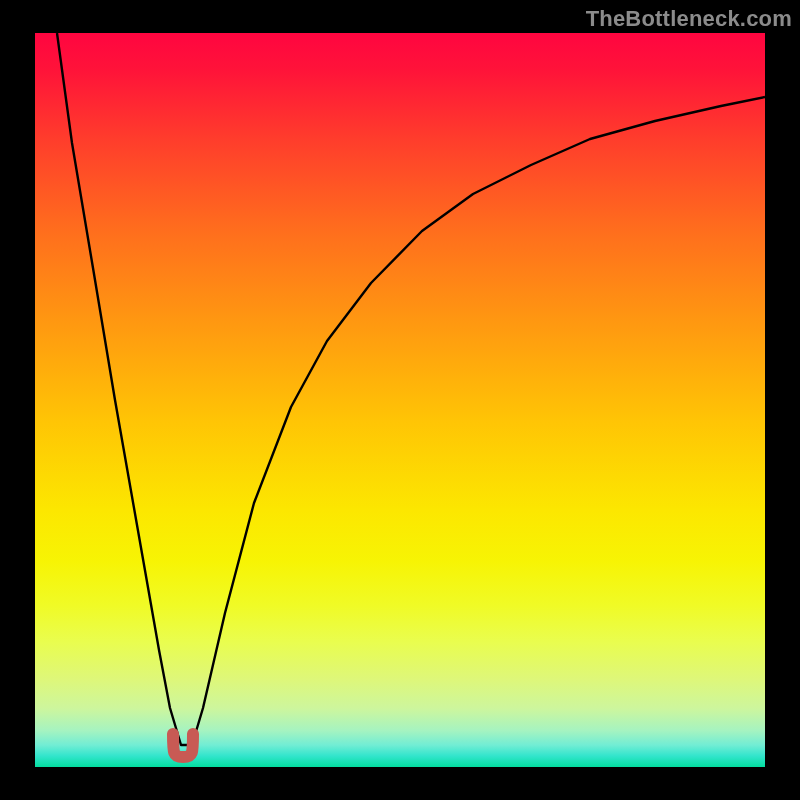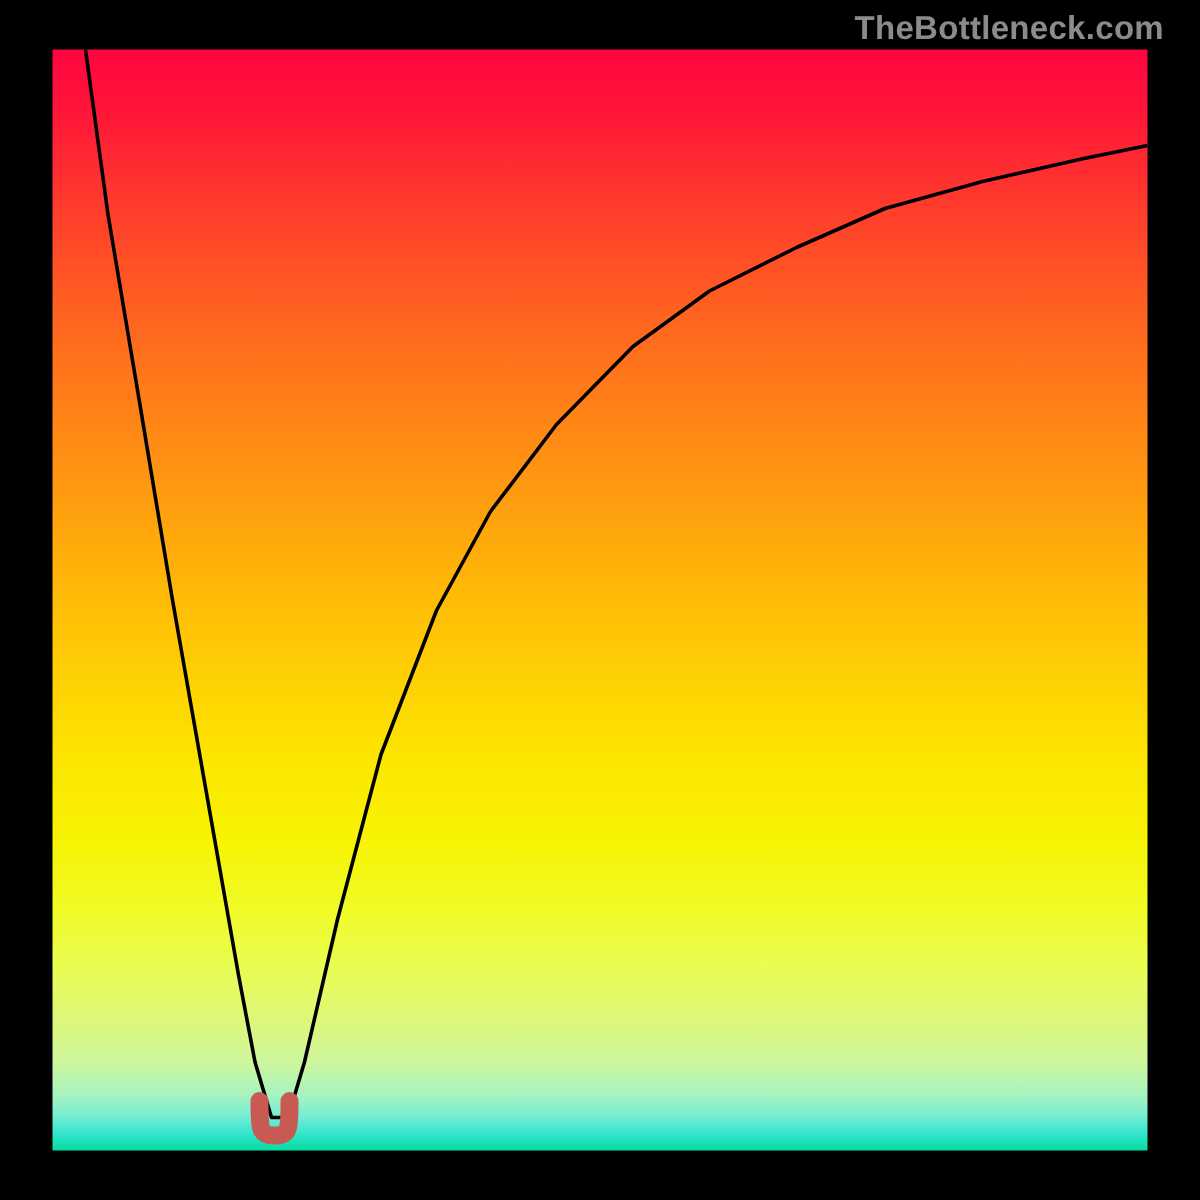--- a/index.html
+++ b/index.html
@@ -31,21 +31,21 @@
       #cdf69d 92%,
       #a6f3c0 95%,
       #72edd4 97%,
       #32e5cc 98.5%,
       #03dd9f 100%
     );
   }
   .watermark {
     position: absolute;
     top: 6px;
-    right: 24px;
+    right: 8px;
     font-family: Arial, Helvetica, sans-serif;
     font-size: 22px;
     font-weight: 600;
     color: #8b8b8b;
     letter-spacing: 0.2px;
   }
   svg.curve {
     position: absolute;
     left: 0;
     top: 0;

